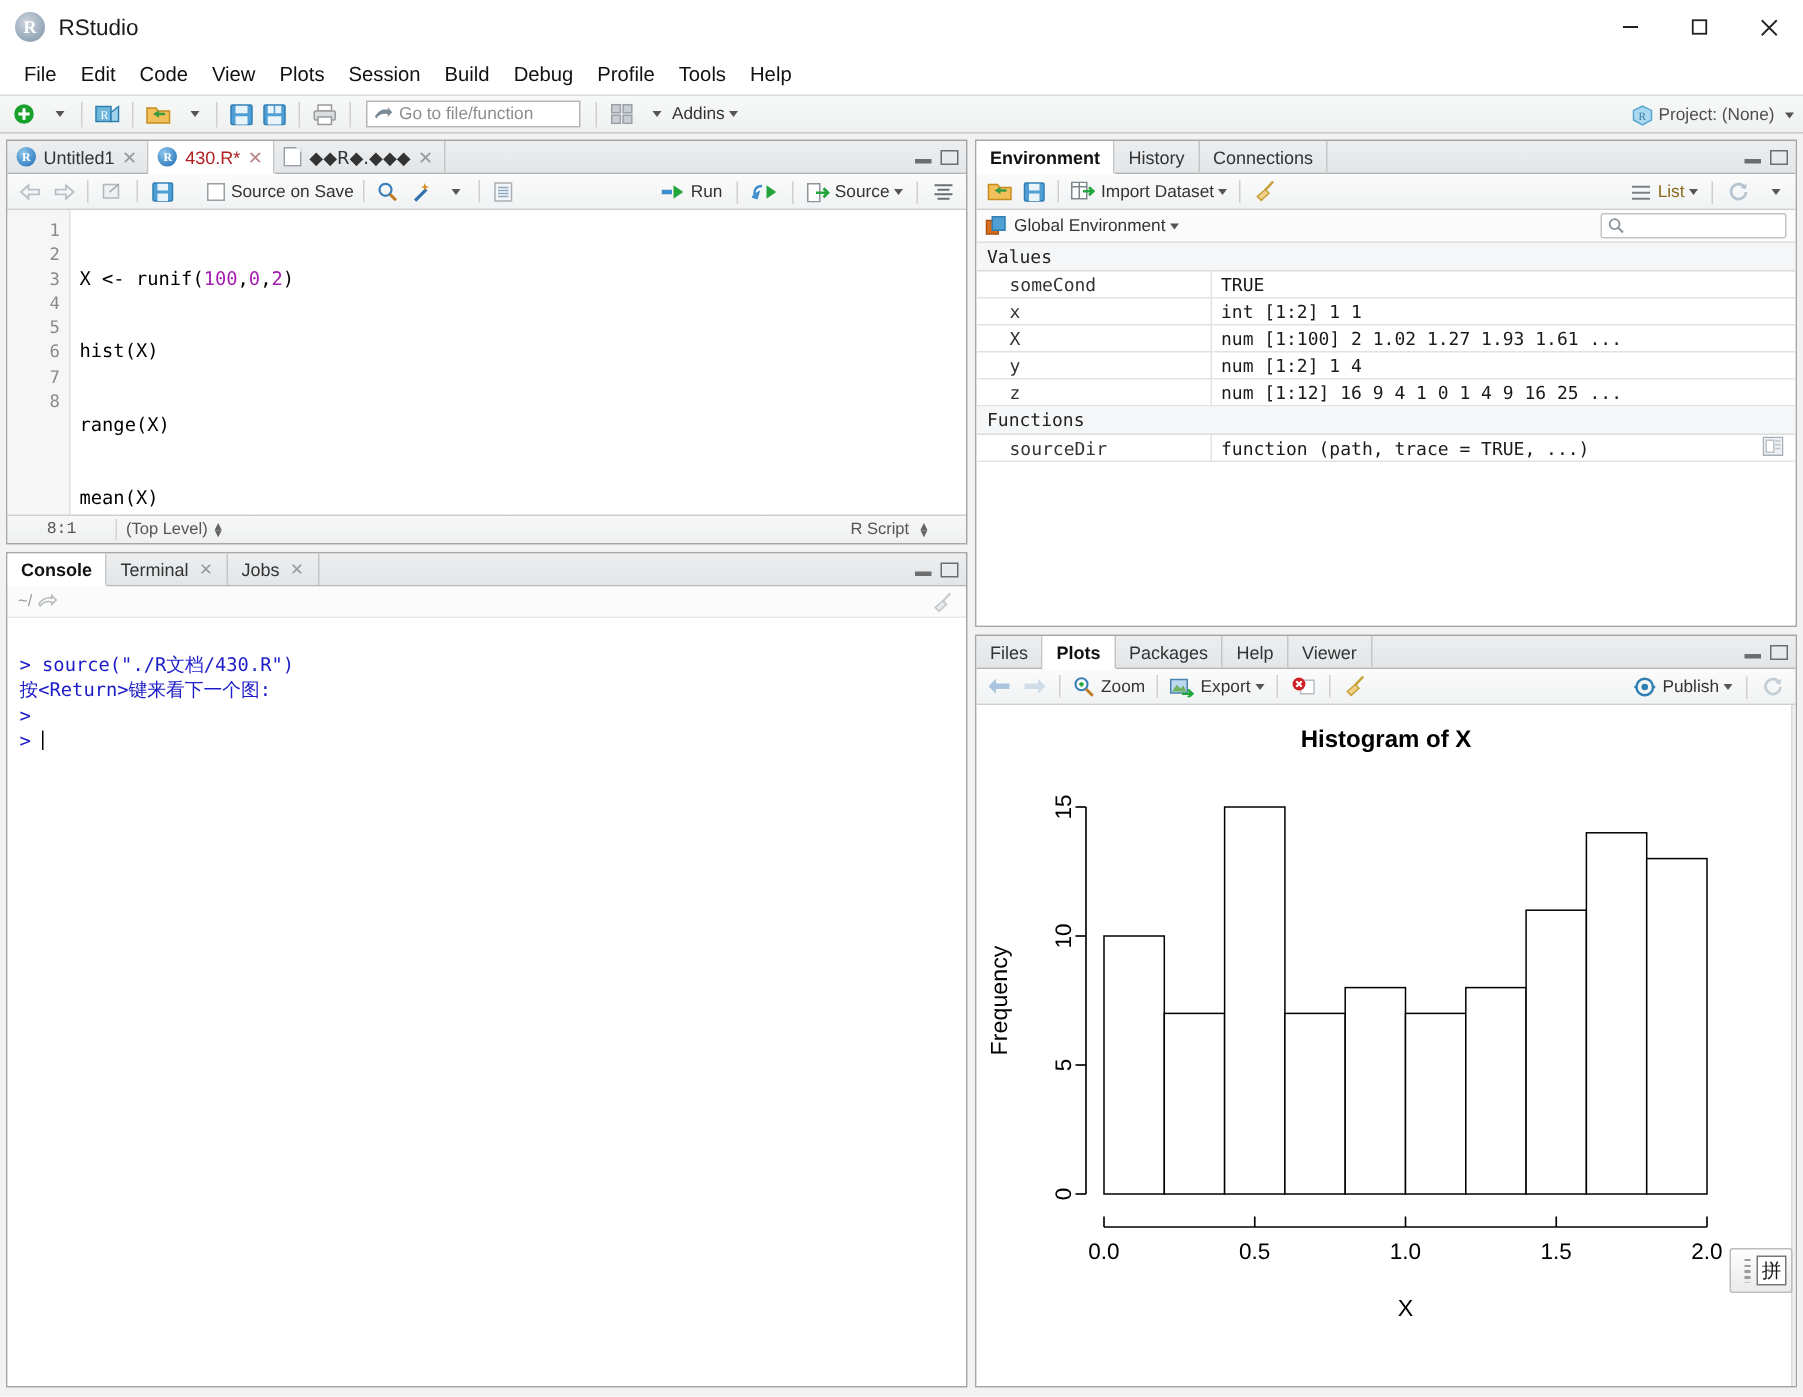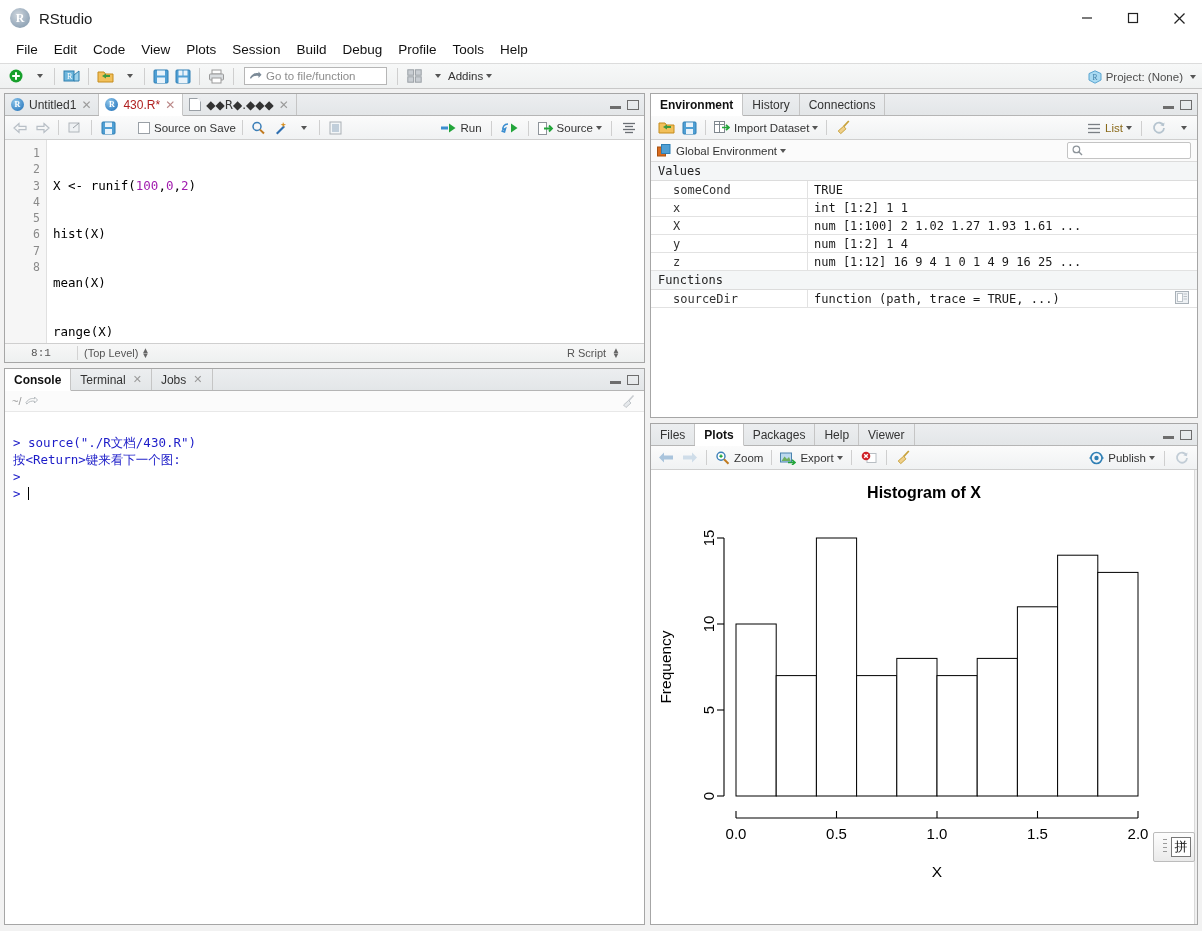--- a/index.html
+++ b/index.html
@@ -534,22 +534,22 @@
             <div>3</div>
             <div>4</div>
             <div>5</div>
             <div>6</div>
             <div>7</div>
             <div>8</div>
           </div>
           <div class="codearea">
             <div><span>X &lt;- runif(<span class="num">100</span>,<span class="num">0</span>,<span class="num">2</span>)</span></div>
             <div><span>hist(X)</span></div>
+            <div><span>range(X)</span></div>
             <div><span>mean(X)</span></div>
-            <div><span>range(X)</span></div>
             
             
             
             
           </div>
         </div>
 
         <div class="statusbar">
           <div class="sb-pos">8:1</div>
           <div class="sb-sep"></div>

